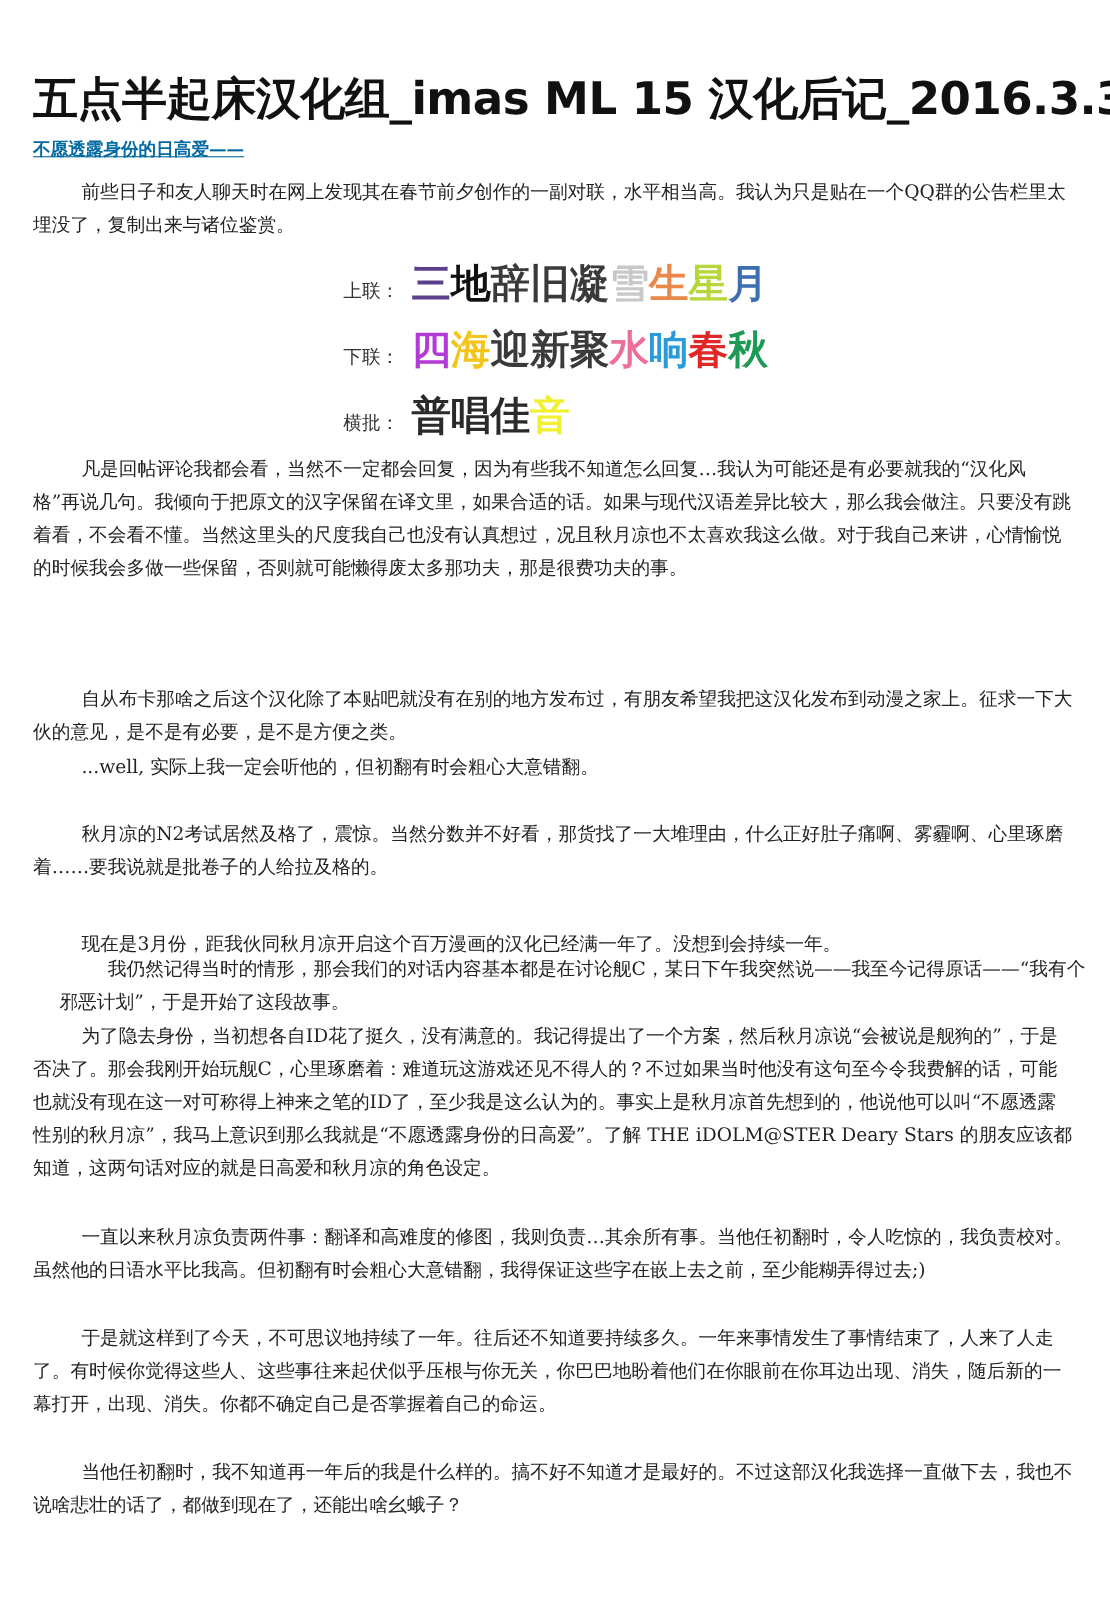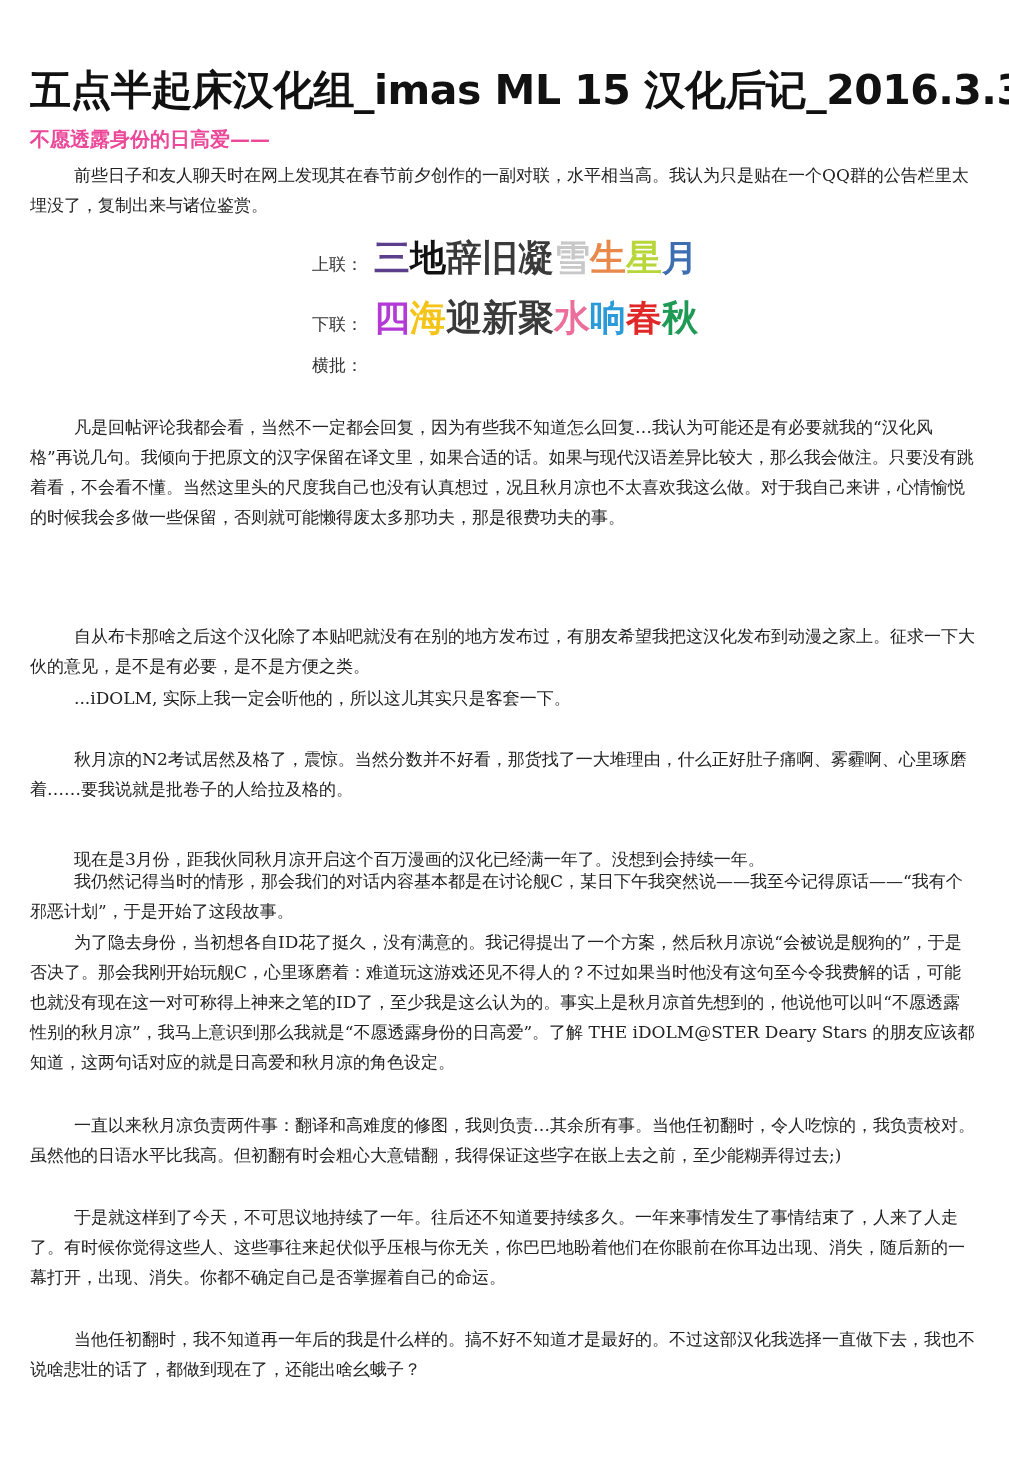--- a/index.html
+++ b/index.html
@@ -4,21 +4,21 @@
 <style>
   html, body { margin: 0; padding: 0; background: #ffffff; }
   body { width: 1009px; height: 1460px; position: relative; overflow: hidden; color: #1a1a1a; }
   .page-title {
     position: absolute; left: 30px; top: 36px;
     font-family: "DejaVu Sans", sans-serif; font-size: 41px; font-weight: bold;
     letter-spacing: -0.5px; color: #111; white-space: nowrap;
   }
   .author {
     position: absolute; left: 30px; top: 126px;
-    font-family: "DejaVu Serif", serif; font-size: 20px; font-weight: bold; color: #ec4899;
+    font-family: "DejaVu Serif", serif; font-size: 16px; font-weight: bold; color: #0369a1; text-decoration: underline;
   }
   .body-text {
     font-family: "DejaVu Serif", serif; font-size: 17px; line-height: 30px; color: #222;
   }
   .para { position: absolute; left: 30px; width: 945px; margin: 0; }
   .indent { text-indent: 44px; }
   .couplet { position: absolute; left: 312px; }
   .couplet-row { display: flex; align-items: baseline; height: 60px; }
   .couplet-label { font-family: "DejaVu Serif", serif; font-size: 17px; color: #333; width: 62px; }
   .couplet-char { font-family: "DejaVu Sans", sans-serif; font-size: 36px; font-weight: bold; letter-spacing: 0px; }
@@ -38,34 +38,35 @@
   <div class="couplet-row">
     <span class="couplet-label">上联：</span>
     <span class="couplet-chars"><span class="couplet-char" style="color: rgb(91, 63, 140);">三</span><span class="couplet-char" style="color: rgb(17, 17, 17);">地</span><span class="couplet-char" style="color: rgb(58, 58, 58);">辞</span><span class="couplet-char" style="color: rgb(58, 58, 58);">旧</span><span class="couplet-char" style="color: rgb(58, 58, 58);">凝</span><span class="couplet-char" style="color: rgb(200, 200, 200);">雪</span><span class="couplet-char" style="color: rgb(232, 136, 74);">生</span><span class="couplet-char" style="color: rgb(183, 214, 58);">星</span><span class="couplet-char" style="color: rgb(61, 110, 176);">月</span></span>
   </div>
   <div class="couplet-row">
     <span class="couplet-label">下联：</span>
     <span class="couplet-chars"><span class="couplet-char" style="color: rgb(180, 58, 216);">四</span><span class="couplet-char" style="color: rgb(245, 196, 24);">海</span><span class="couplet-char" style="color: rgb(58, 58, 58);">迎</span><span class="couplet-char" style="color: rgb(58, 58, 58);">新</span><span class="couplet-char" style="color: rgb(58, 58, 58);">聚</span><span class="couplet-char" style="color: rgb(236, 110, 154);">水</span><span class="couplet-char" style="color: rgb(42, 154, 216);">响</span><span class="couplet-char" style="color: rgb(224, 40, 40);">春</span><span class="couplet-char" style="color: rgb(31, 154, 85);">秋</span></span>
   </div>
   <div class="couplet-row">
     <span class="couplet-label">横批：</span>
+    <span class="couplet-chars"><span class="couplet-char" style="color: rgb(42, 42, 42);">普</span><span class="couplet-char" style="color: rgb(42, 42, 42);">唱</span><span class="couplet-char" style="color: rgb(42, 42, 42);">佳</span><span class="couplet-char" style="color: rgb(240, 240, 48);">音</span></span>
   </div>
 </div>
 
 <p class="para body-text indent" style="top:412px;">凡是回帖评论我都会看，当然不一定都会回复，因为有些我不知道怎么回复…我认为可能还是有必要就我的“汉化风格”再说几句。我倾向于把原文的汉字保留在译文里，如果合适的话。如果与现代汉语差异比较大，那么我会做注。只要没有跳着看，不会看不懂。当然这里头的尺度我自己也没有认真想过，况且秋月凉也不太喜欢我这么做。对于我自己来讲，心情愉悦的时候我会多做一些保留，否则就可能懒得废太多那功夫，那是很费功夫的事。</p>
 
 <p class="para body-text indent" style="top:621px;">自从布卡那啥之后这个汉化除了本贴吧就没有在别的地方发布过，有朋友希望我把这汉化发布到动漫之家上。征求一下大伙的意见，是不是有必要，是不是方便之类。</p>
 
-<p class="para body-text indent" style="top:683px;">...iDOLM, 实际上我一定会听他的，所以这儿其实只是客套一下。</p>
+<p class="para body-text indent" style="top:683px;">...well, 实际上我一定会听他的，但初翻有时会粗心大意错翻。</p>
 
 <p class="para body-text indent" style="top:744px;">秋月凉的N2考试居然及格了，震惊。当然分数并不好看，那货找了一大堆理由，什么正好肚子痛啊、雾霾啊、心里琢磨着……要我说就是批卷子的人给拉及格的。</p>
 
 <p class="para body-text indent" style="top:844px;">现在是3月份，距我伙同秋月凉开启这个百万漫画的汉化已经满一年了。没想到会持续一年。</p>
 
-<p class="para body-text indent" style="top:866px;">我仍然记得当时的情形，那会我们的对话内容基本都是在讨论舰C，某日下午我突然说——我至今记得原话——“我有个邪恶计划”，于是开始了这段故事。</p>
+<p class="para body-text indent" style="top:866px;margin-left:24px;">我仍然记得当时的情形，那会我们的对话内容基本都是在讨论舰C，某日下午我突然说——我至今记得原话——“我有个邪恶计划”，于是开始了这段故事。</p>
 
 <p class="para body-text indent" style="top:927px;">为了隐去身份，当初想各自ID花了挺久，没有满意的。我记得提出了一个方案，然后秋月凉说“会被说是舰狗的”，于是否决了。那会我刚开始玩舰C，心里琢磨着：难道玩这游戏还见不得人的？不过如果当时他没有这句至今令我费解的话，可能也就没有现在这一对可称得上神来之笔的ID了，至少我是这么认为的。事实上是秋月凉首先想到的，他说他可以叫“不愿透露性别的秋月凉”，我马上意识到那么我就是“不愿透露身份的日高爱”。了解 THE iDOLM@STER Deary Stars 的朋友应该都知道，这两句话对应的就是日高爱和秋月凉的角色设定。</p>
 
 <p class="para body-text indent" style="top:1110px;">一直以来秋月凉负责两件事：翻译和高难度的修图，我则负责…其余所有事。当他任初翻时，令人吃惊的，我负责校对。虽然他的日语水平比我高。但初翻有时会粗心大意错翻，我得保证这些字在嵌上去之前，至少能糊弄得过去;)</p>
 
 <p class="para body-text indent" style="top:1202px;">于是就这样到了今天，不可思议地持续了一年。往后还不知道要持续多久。一年来事情发生了事情结束了，人来了人走了。有时候你觉得这些人、这些事往来起伏似乎压根与你无关，你巴巴地盼着他们在你眼前在你耳边出现、消失，随后新的一幕打开，出现、消失。你都不确定自己是否掌握着自己的命运。</p>
 
 <p class="para body-text indent" style="top:1324px;">当他任初翻时，我不知道再一年后的我是什么样的。搞不好不知道才是最好的。不过这部汉化我选择一直做下去，我也不说啥悲壮的话了，都做到现在了，还能出啥幺蛾子？</p>
 
 </body></html>

